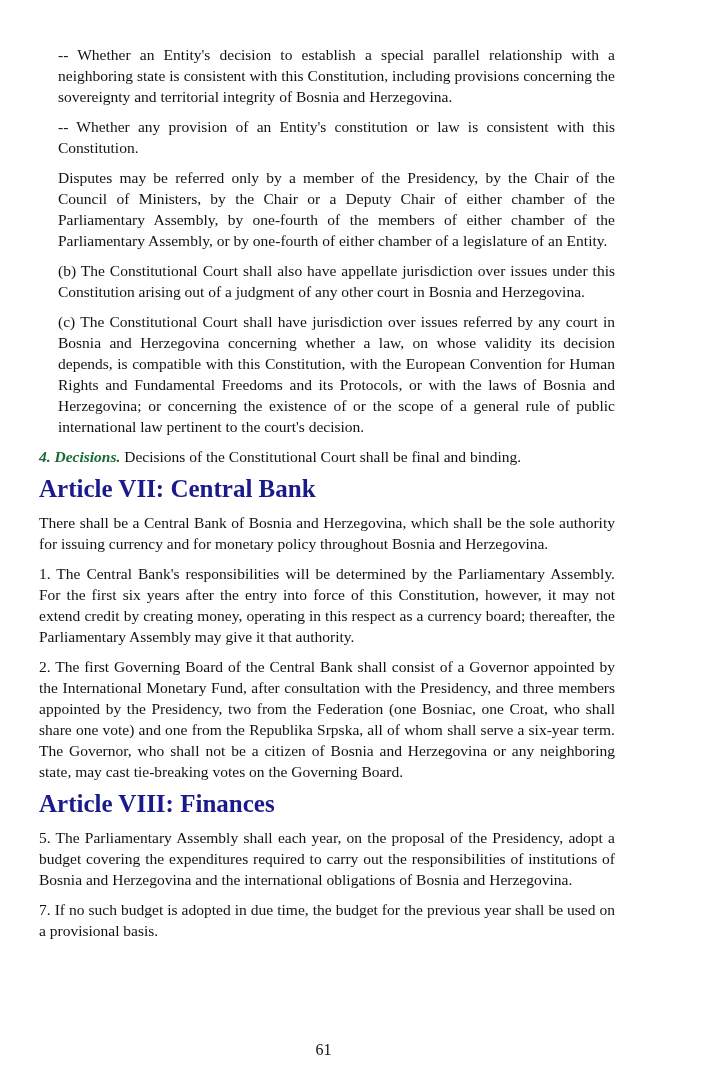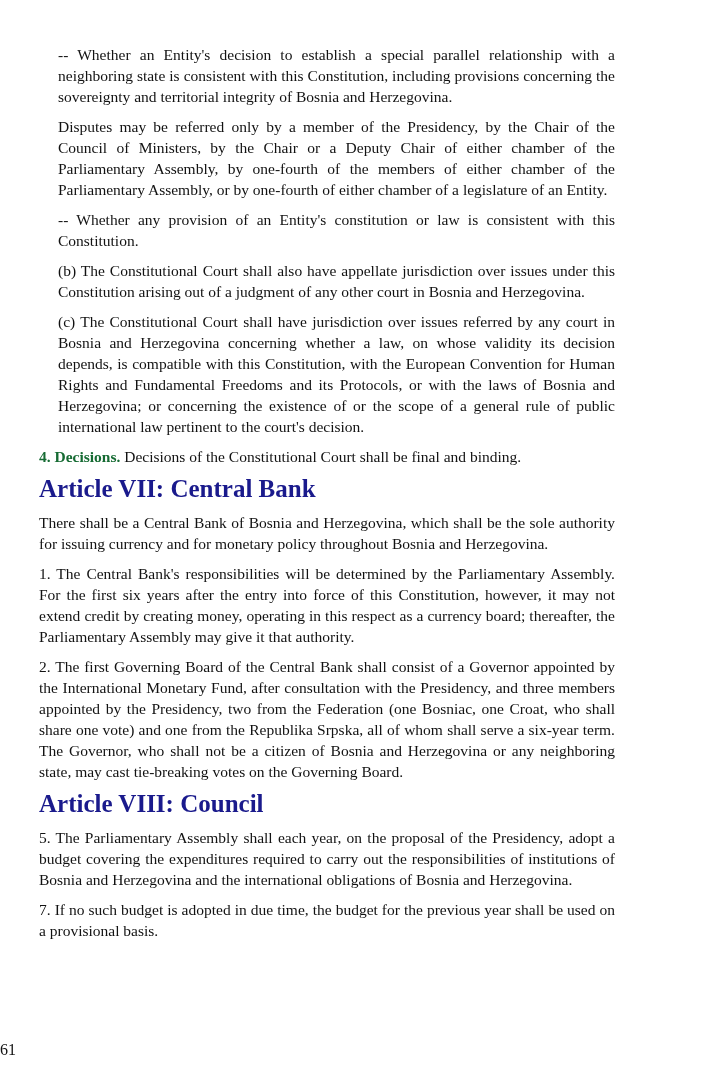--- a/index.html
+++ b/index.html
@@ -25,68 +25,69 @@
     line-height: 21px;
     text-align: justify;
     margin: 0 0 9px 0;
   }
   p.ind {
     margin-left: 19px;
   }
   p.body .lead {
     font-weight: bold;
     color: var(--decisions-green, #166b33);
+    font-style: italic;
   }
   h2.article {
     font-size: 25px;
     line-height: 26px;
     font-weight: bold;
     color: var(--heading-navy, #1a1a8c);
     margin: 6px 0 10px 0;
   }
   .pagenum {
     position: absolute;
     left: 0;
     right: 4px;
     bottom: 16px;
-    text-align: left;
+    text-align: center;
     font-size: 16px;
     color: #121212;
   }
 </style>
 </head>
 <body>
 
 <div class="page">
   <div class="content">
 
     <p class="ind">--  Whether an Entity's decision to establish a special parallel relationship with a neighboring  state is consistent with this Constitution, including provisions concerning the sovereignty and territorial integrity of Bosnia and Herzegovina.</p>
 
+    <p class="ind">--  Whether  any provision of an Entity's constitution or law is consistent with this Constitution.</p>
+
     <p class="ind">Disputes may be referred only by a member of the Presidency, by the Chair of the Council of Ministers, by the Chair or a Deputy Chair of either chamber of the Parliamentary Assembly, by one-fourth of the members of either chamber of the Parliamentary Assembly, or by one-fourth of either chamber of a legislature of an Entity.</p>
-
-    <p class="ind">--  Whether  any provision of an Entity's constitution or law is consistent with this Constitution.</p>
 
     <p class="ind">(b) The Constitutional Court  shall also have appellate jurisdiction over issues under this Constitution arising out of a judgment of any other court in Bosnia and Herzegovina.</p>
 
     <p class="ind">(c) The Constitutional Court shall  have jurisdiction over issues referred by any court in Bosnia and  Herzegovina concerning whether a law, on whose validity its decision depends, is compatible  with this Constitution, with the European Convention for Human Rights and Fundamental Freedoms and its Protocols, or with the laws of Bosnia and Herzegovina; or concerning the existence of or the scope of a general rule of public international law pertinent to the court's decision.</p>
 
     <p class="body">
       <span class="lead">4. Decisions.</span><span> Decisions of the Constitutional Court shall be final and binding.</span>
     </p>
 
     <h2 class="article">Article VII: Central Bank</h2>
 
     <p class="body">There shall be a  Central Bank of Bosnia and Herzegovina, which shall be the sole authority for issuing currency and for monetary policy throughout Bosnia and Herzegovina.</p>
 
     <p class="body">1.  The Central Bank's responsibilities will be determined by the Parliamentary Assembly. For the first six years after the entry into force of this Constitution, however, it may not extend credit by creating money, operating in this respect as a currency board; thereafter, the Parliamentary Assembly may give it that authority.</p>
 
     <p class="body">2. The first Governing Board of the Central Bank shall consist of a Governor appointed by the International Monetary Fund, after consultation with the Presidency, and  three members appointed by the Presidency, two from the  Federation (one Bosniac, one Croat, who shall share one vote)  and one from the Republika Srpska, all of whom shall serve a six-year term. The Governor, who shall not be a citizen of Bosnia and Herzegovina or any neighboring state, may cast tie-breaking votes on the Governing Board.</p>
 
 
-    <h2 class="article">Article VIII: Council</h2>
+    <h2 class="article">Article VIII: Finances</h2>
 
     <p class="body">5. The Parliamentary Assembly shall each  year, on the proposal of the Presidency, adopt a budget covering the expenditures required  to carry out the responsibilities of institutions of Bosnia and Herzegovina and the international obligations of Bosnia and Herzegovina.</p>
 
     <p class="body">7. If no such budget is adopted in due time, the budget for the previous year shall be used on a provisional basis.</p>
 
   </div>
 
   <div class="pagenum">61</div>
 </div>
 

